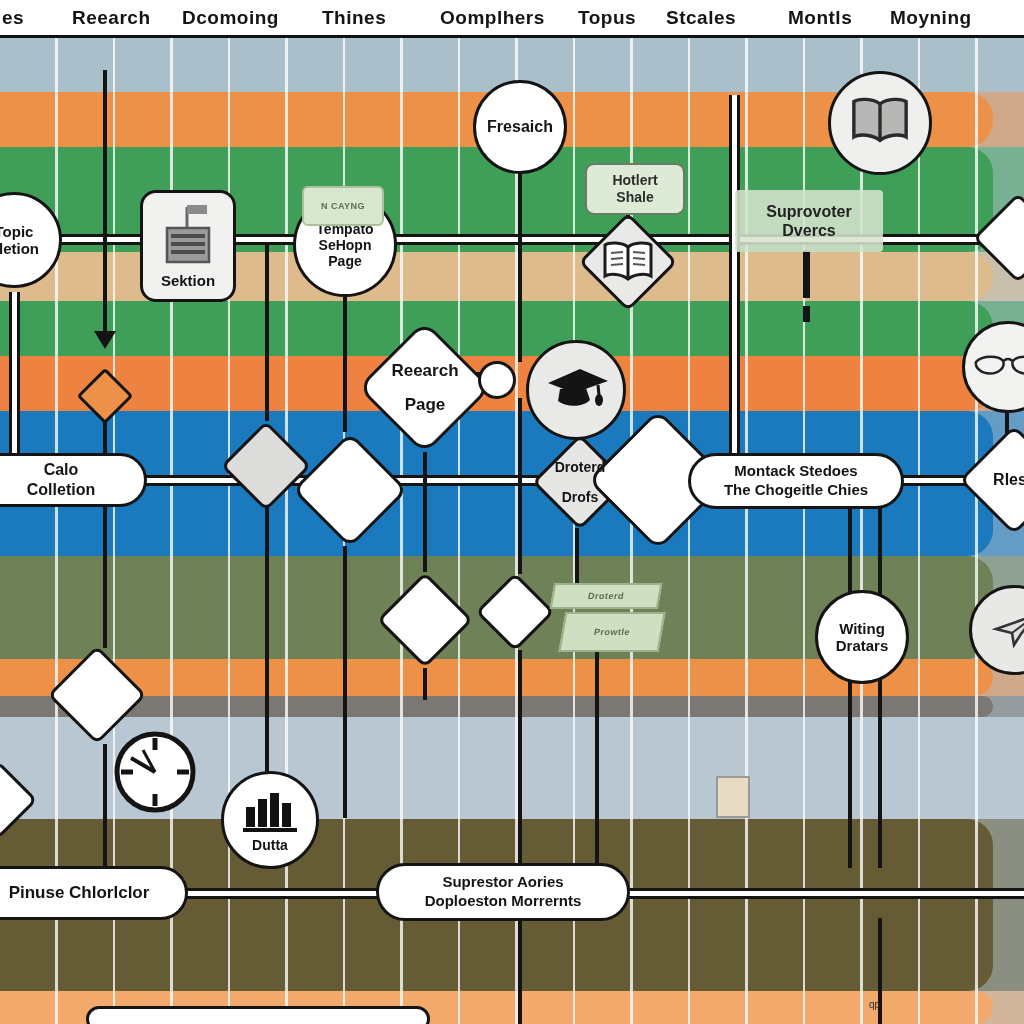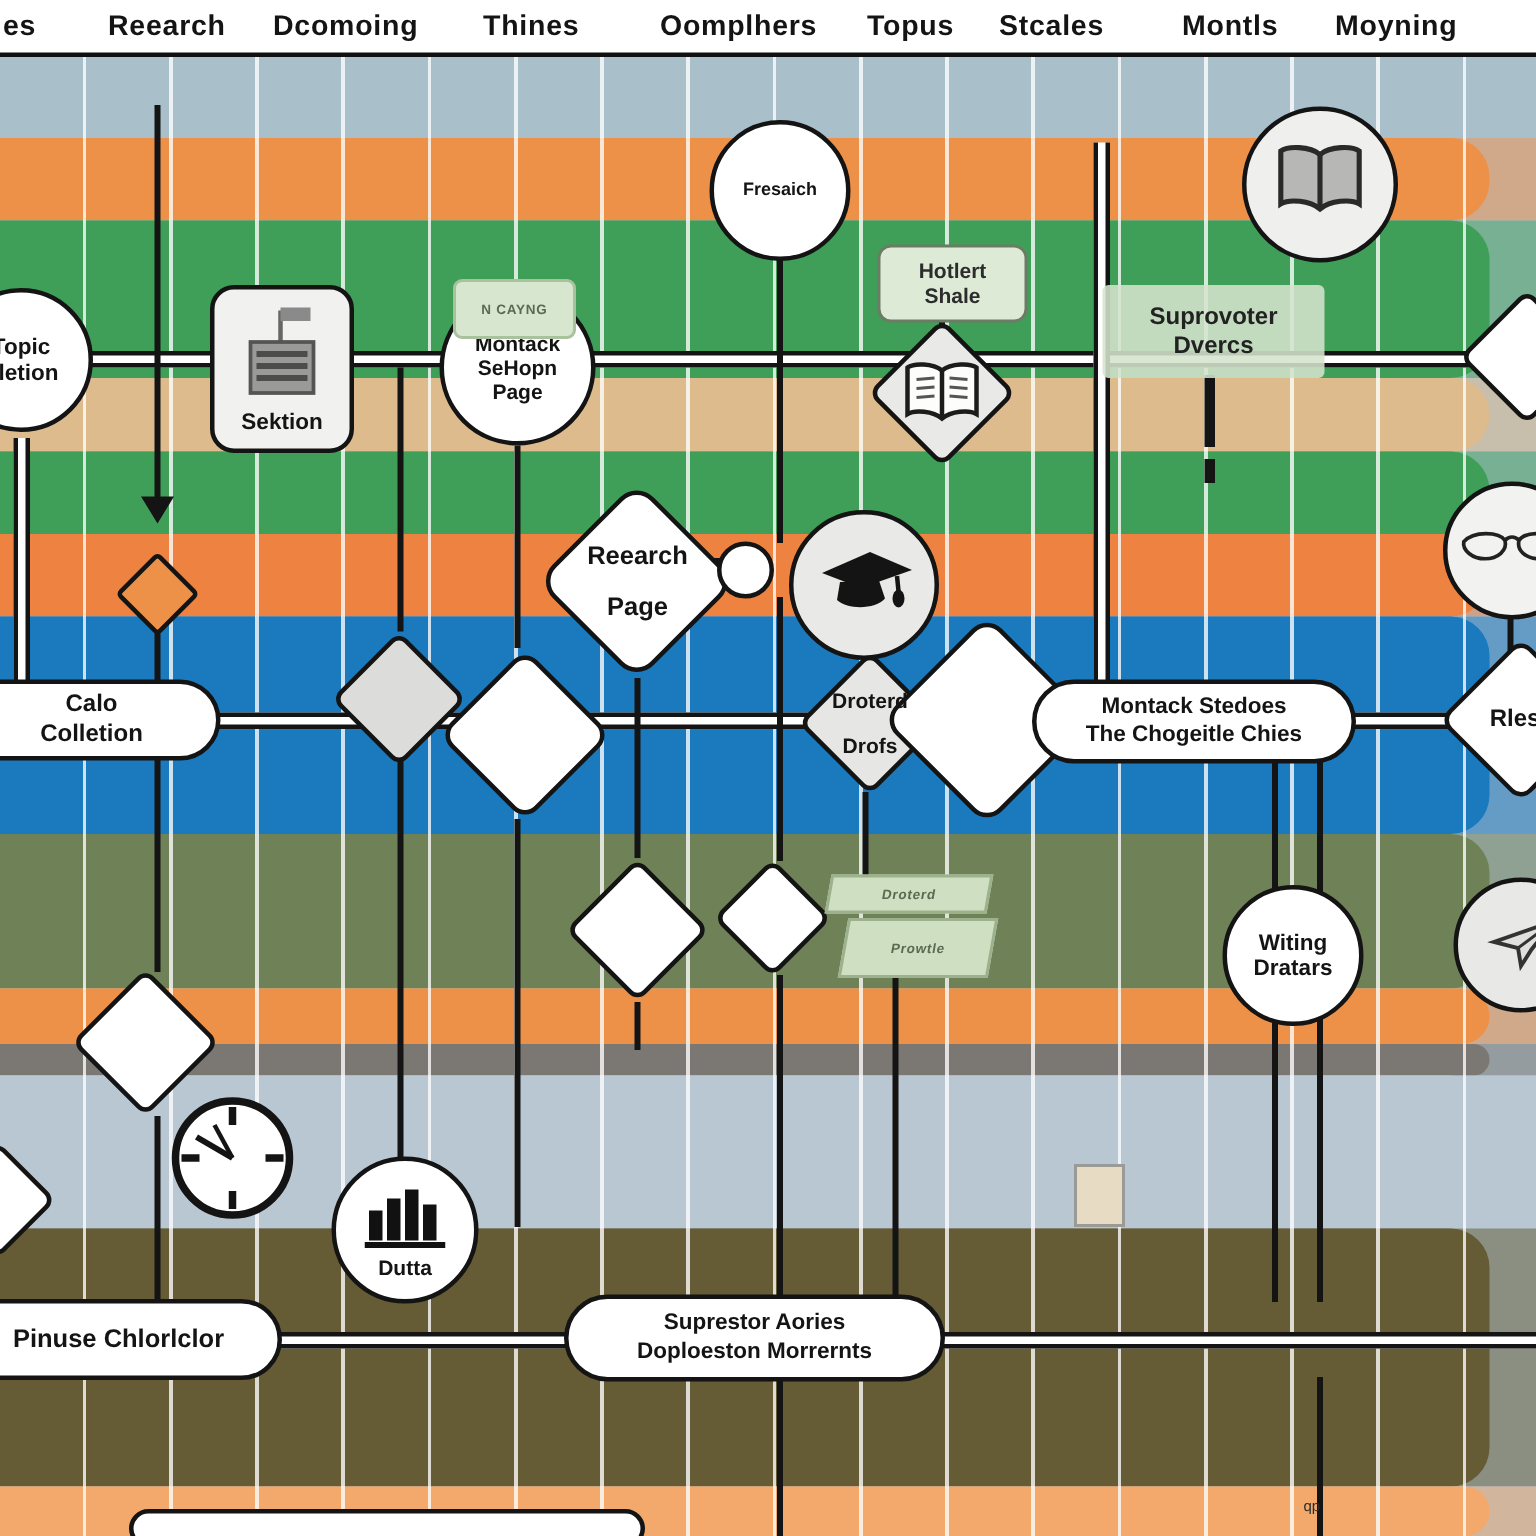--- a/index.html
+++ b/index.html
@@ -168,26 +168,26 @@
   <div class="diamond" style="left:391px;top:586px;width:68px;height:68px"></div>
   <div class="diamond" style="left:487px;top:584px;width:56px;height:56px"></div>
   <div class="diamond" style="left:62px;top:660px;width:70px;height:70px"></div>
   <div class="diamond" style="left:-30px;top:772px;width:56px;height:56px"></div>
 
   <div class="circle" style="left:-34px;top:192px;width:96px;height:96px;font-size:15px">
     <span>Topic</span>
     <span>Eletion</span>
   </div>
 
-  <div class="circle" style="left:473px;top:80px;width:94px;height:94px;font-size:12px">
+  <div class="circle" style="left:473px;top:80px;width:94px;height:94px;font-size:16px">
     <span>Fresaich</span>
   </div>
 
   <div class="circle" style="left:293px;top:193px;width:104px;height:104px;font-size:14px">
-    <span>Montack</span>
+    <span>Tempato</span>
     <span>SeHopn</span>
     <span>Page</span>
   </div>
 
   <div class="circle" style="left:478px;top:361px;width:38px;height:38px"></div>
 
   <div class="circle" style="left:526px;top:340px;width:100px;height:100px;background:#e9e9e7">
     <span>
       <svg viewBox="0 0 72 54" width="72" height="54">
           <polygon points="8,22 40,8 68,20 34,32" fill="#141414"></polygon>

